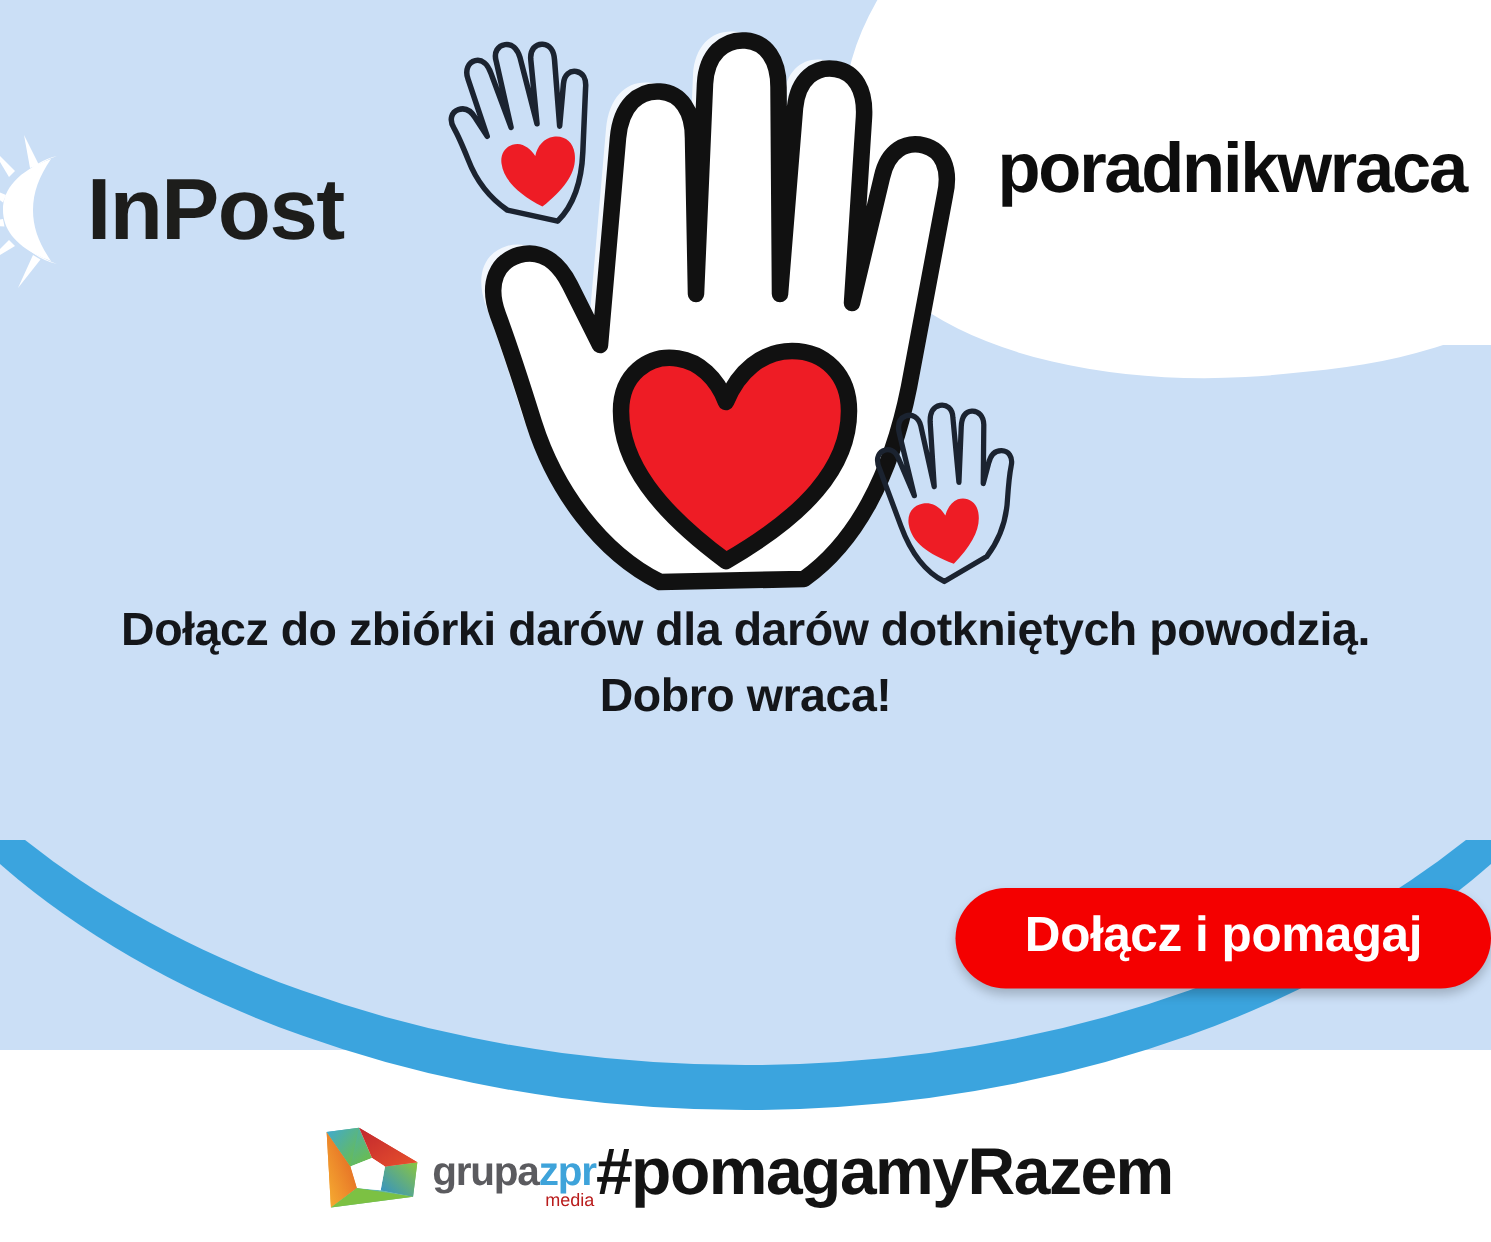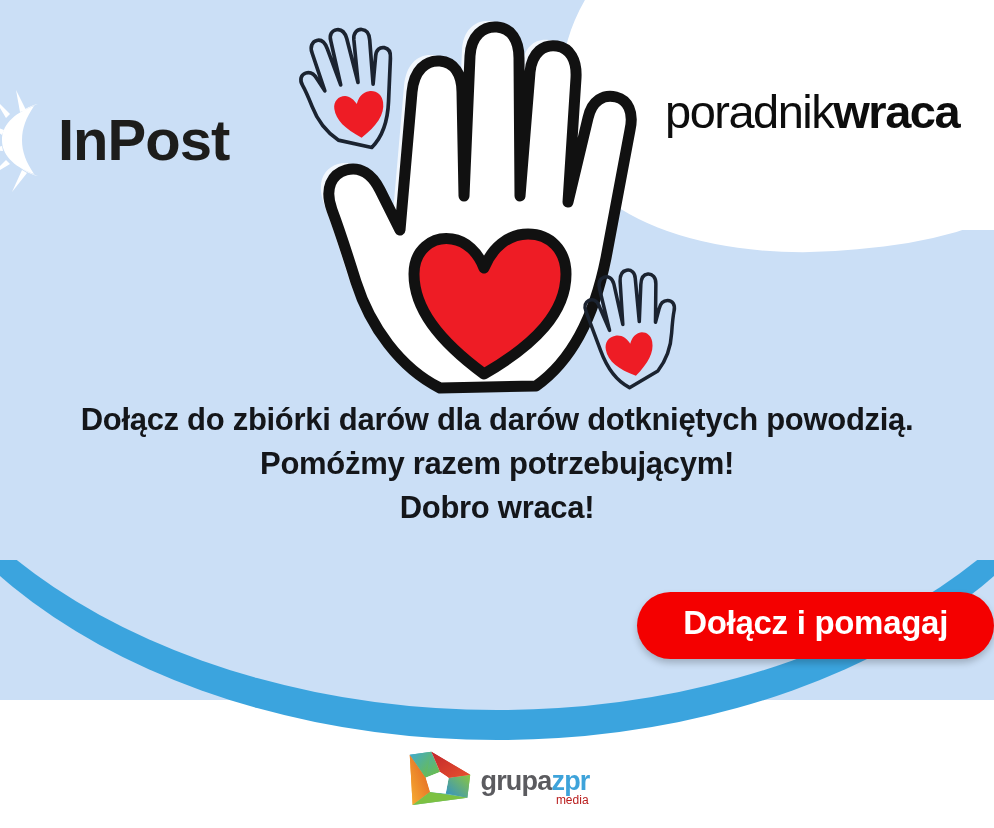--- a/index.html
+++ b/index.html
@@ -97,21 +97,21 @@
   .pz-logo {
     position: absolute;
     left: 665px;
     top: 84px;
     font-size: 47px;
     color: #0d0d0d;
     letter-spacing: -1.5px;
     white-space: nowrap;
     line-height: 1.2;
   }
-  .pz-light { font-weight: 400; }
+  .pz-light { font-weight: 700; }
   .pz-bold  { font-weight: 700; }
 
   
   .hands {
     position: absolute;
     left: 288px;
     top: -4px;
     width: 410px;
     height: 400px;
   }
@@ -363,21 +363,20 @@
                C67 145 80 135 94 137
                C104 139 112 147 117 158
                C122 144 133 134 147 134
                C163 134 174 145 174 162
                C174 189 153 211 117 232 Z" fill="#ee1c25"></path>
     </g>
   </svg>
 
   <div class="headline">
     <div>Dołącz do zbiórki darów dla darów dotkniętych powodzią.</div>
-    <div>Pomóżmy razem potrzebującym!</div>
     <div>Dobro wraca!</div>
   </div>
 
   <div class="cta-wrap">
     <button class="cta">Dołącz i pomagaj</button>
   </div>
 
   <div class="footer">
     <svg class="zpr-mark" viewBox="0 0 100 100">
       <defs>
@@ -407,15 +406,16 @@
       <path d="M12 82 L36 64 L30 44 L8 12 Z" fill="url(#gOrange)"></path>
       <path d="M8 12 L38 8 L30 44 Z" fill="url(#gGreen)"></path>
       <path d="M38 8 L92 40 L62 44 Z" fill="url(#gRed)"></path>
       <path d="M92 40 L88 72 L58 66 Z" fill="url(#gBlue)"></path>
       <path d="M12 82 L36 64 L88 72 Z" fill="#7cc143"></path>
     </svg>
     <span class="zpr-word">
       <span class="zpr-grupa">grupa</span><span class="zpr-zpr">zpr</span>
       <span class="zpr-media">media</span>
     </span>
+    <span class="hashtag">#pomagamyRazem</span>
   </div>
 
 </div>
 
 </body></html>

